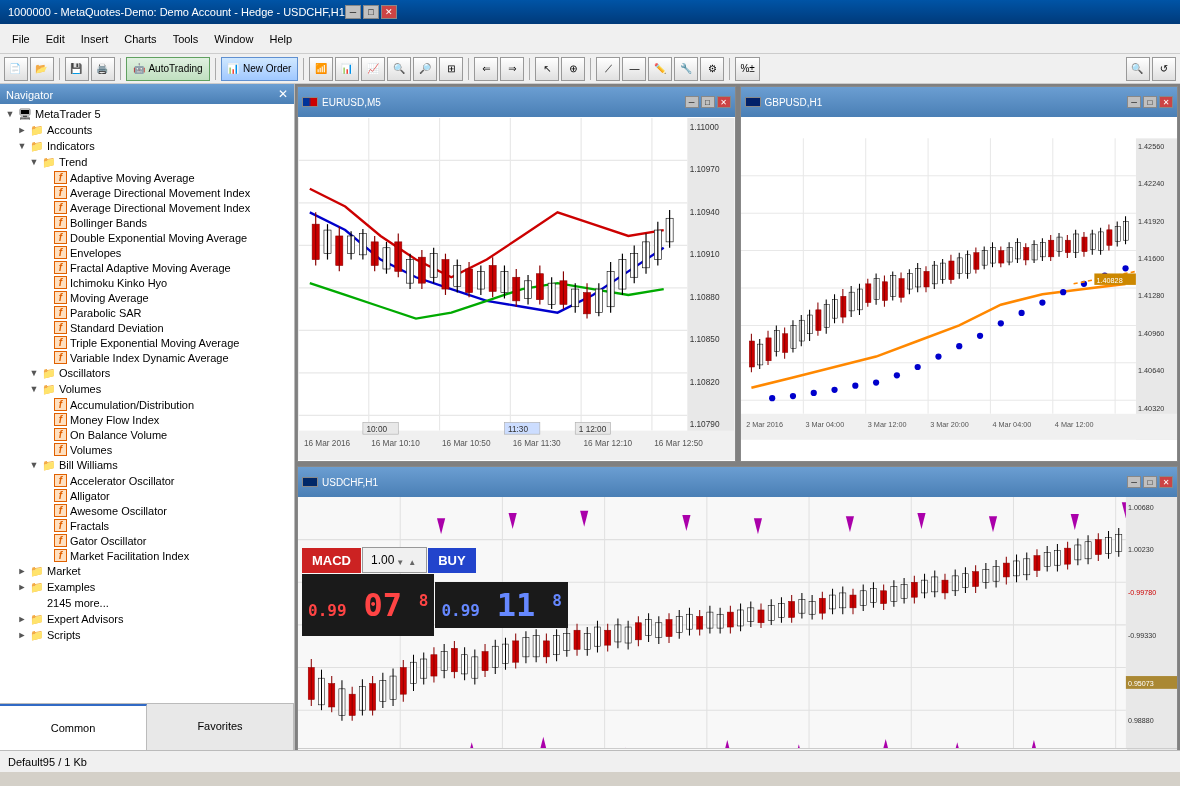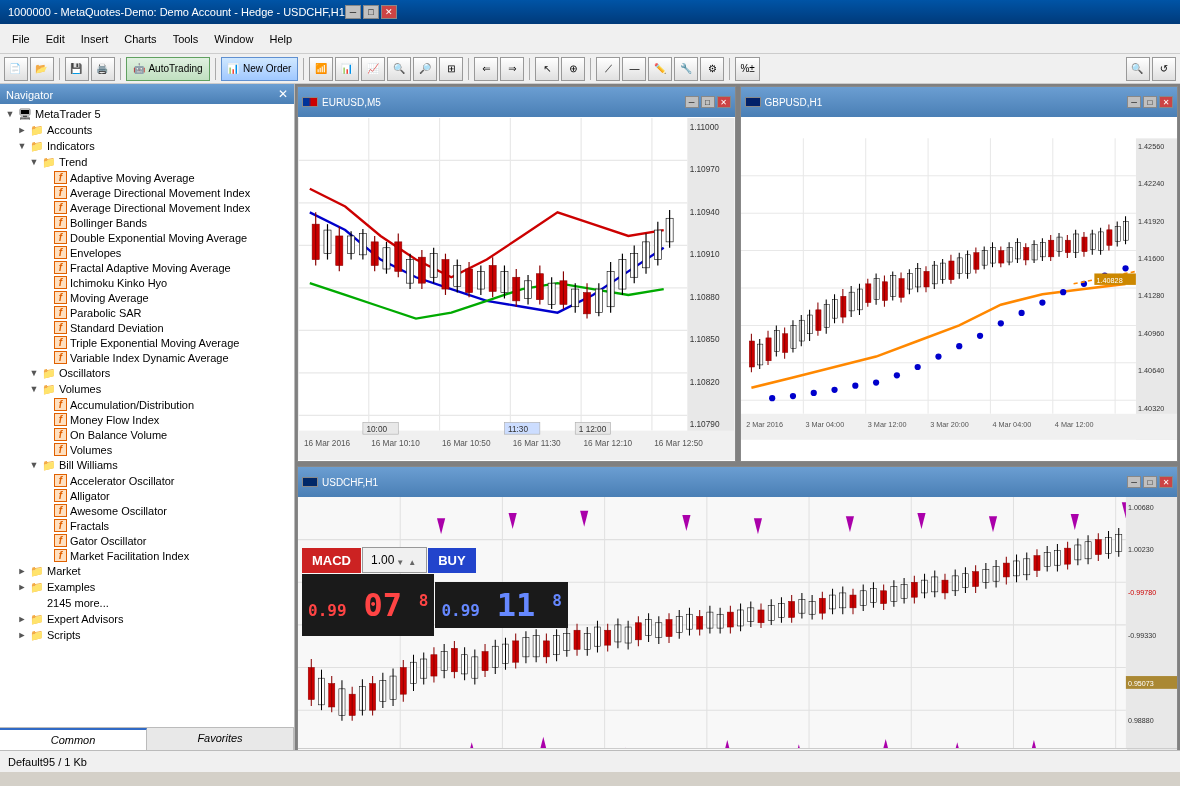--- a/index.html
+++ b/index.html
@@ -34,21 +34,21 @@
     .tree-indent-1 { padding-left: 14px; }
     .tree-indent-2 { padding-left: 26px; }
     .tree-indent-3 { padding-left: 38px; }
     .tree-expand { width: 12px; height: 12px; display: inline-flex; align-items: center; justify-content: center; margin-right: 2px; font-size: 9px; color: #555; }
     .tree-icon { width: 14px; height: 14px; margin-right: 3px; display: inline-flex; align-items: center; justify-content: center; }
     .icon-folder { color: #f0a000; font-size: 11px; }
     .tree-label { font-size: 11px; color: #000; }
 
     
     #nav-tabs { display: flex; border-top: 1px solid #bbb; background: #e8e8e8; }
-    .nav-tab { flex: 1; padding: 4px; text-align: center; font-size: 11px; cursor: pointer; border-right: 1px solid #bbb; font-style: italic; }
+    .nav-tab { flex: 1; padding: 16px; text-align: center; font-size: 11px; cursor: pointer; border-right: 1px solid #bbb; }
     .nav-tab.active { background: white; border-top: 2px solid #316ac5; }
 
     
     #charts-area { flex: 1; background: #808080; display: flex; flex-direction: column; overflow: hidden; }
     #charts-top { display: flex; height: 415px; }
     #chart-bottom { flex: 1; background: #f8f8f8; border: 1px solid #888; margin: 2px; position: relative; }
 
     .chart-window { flex: 1; background: #f8f8f8; border: 1px solid #888; margin: 2px; display: flex; flex-direction: column; overflow: hidden; }
     .chart-titlebar { background: linear-gradient(to bottom, #6b9ed2, #4a7fb5); color: white; height: 30px; display: flex; align-items: center; padding: 0 4px; font-size: 10px; }
     .chart-titlebar-label { flex: 1; display: flex; align-items: center; gap: 4px; }

